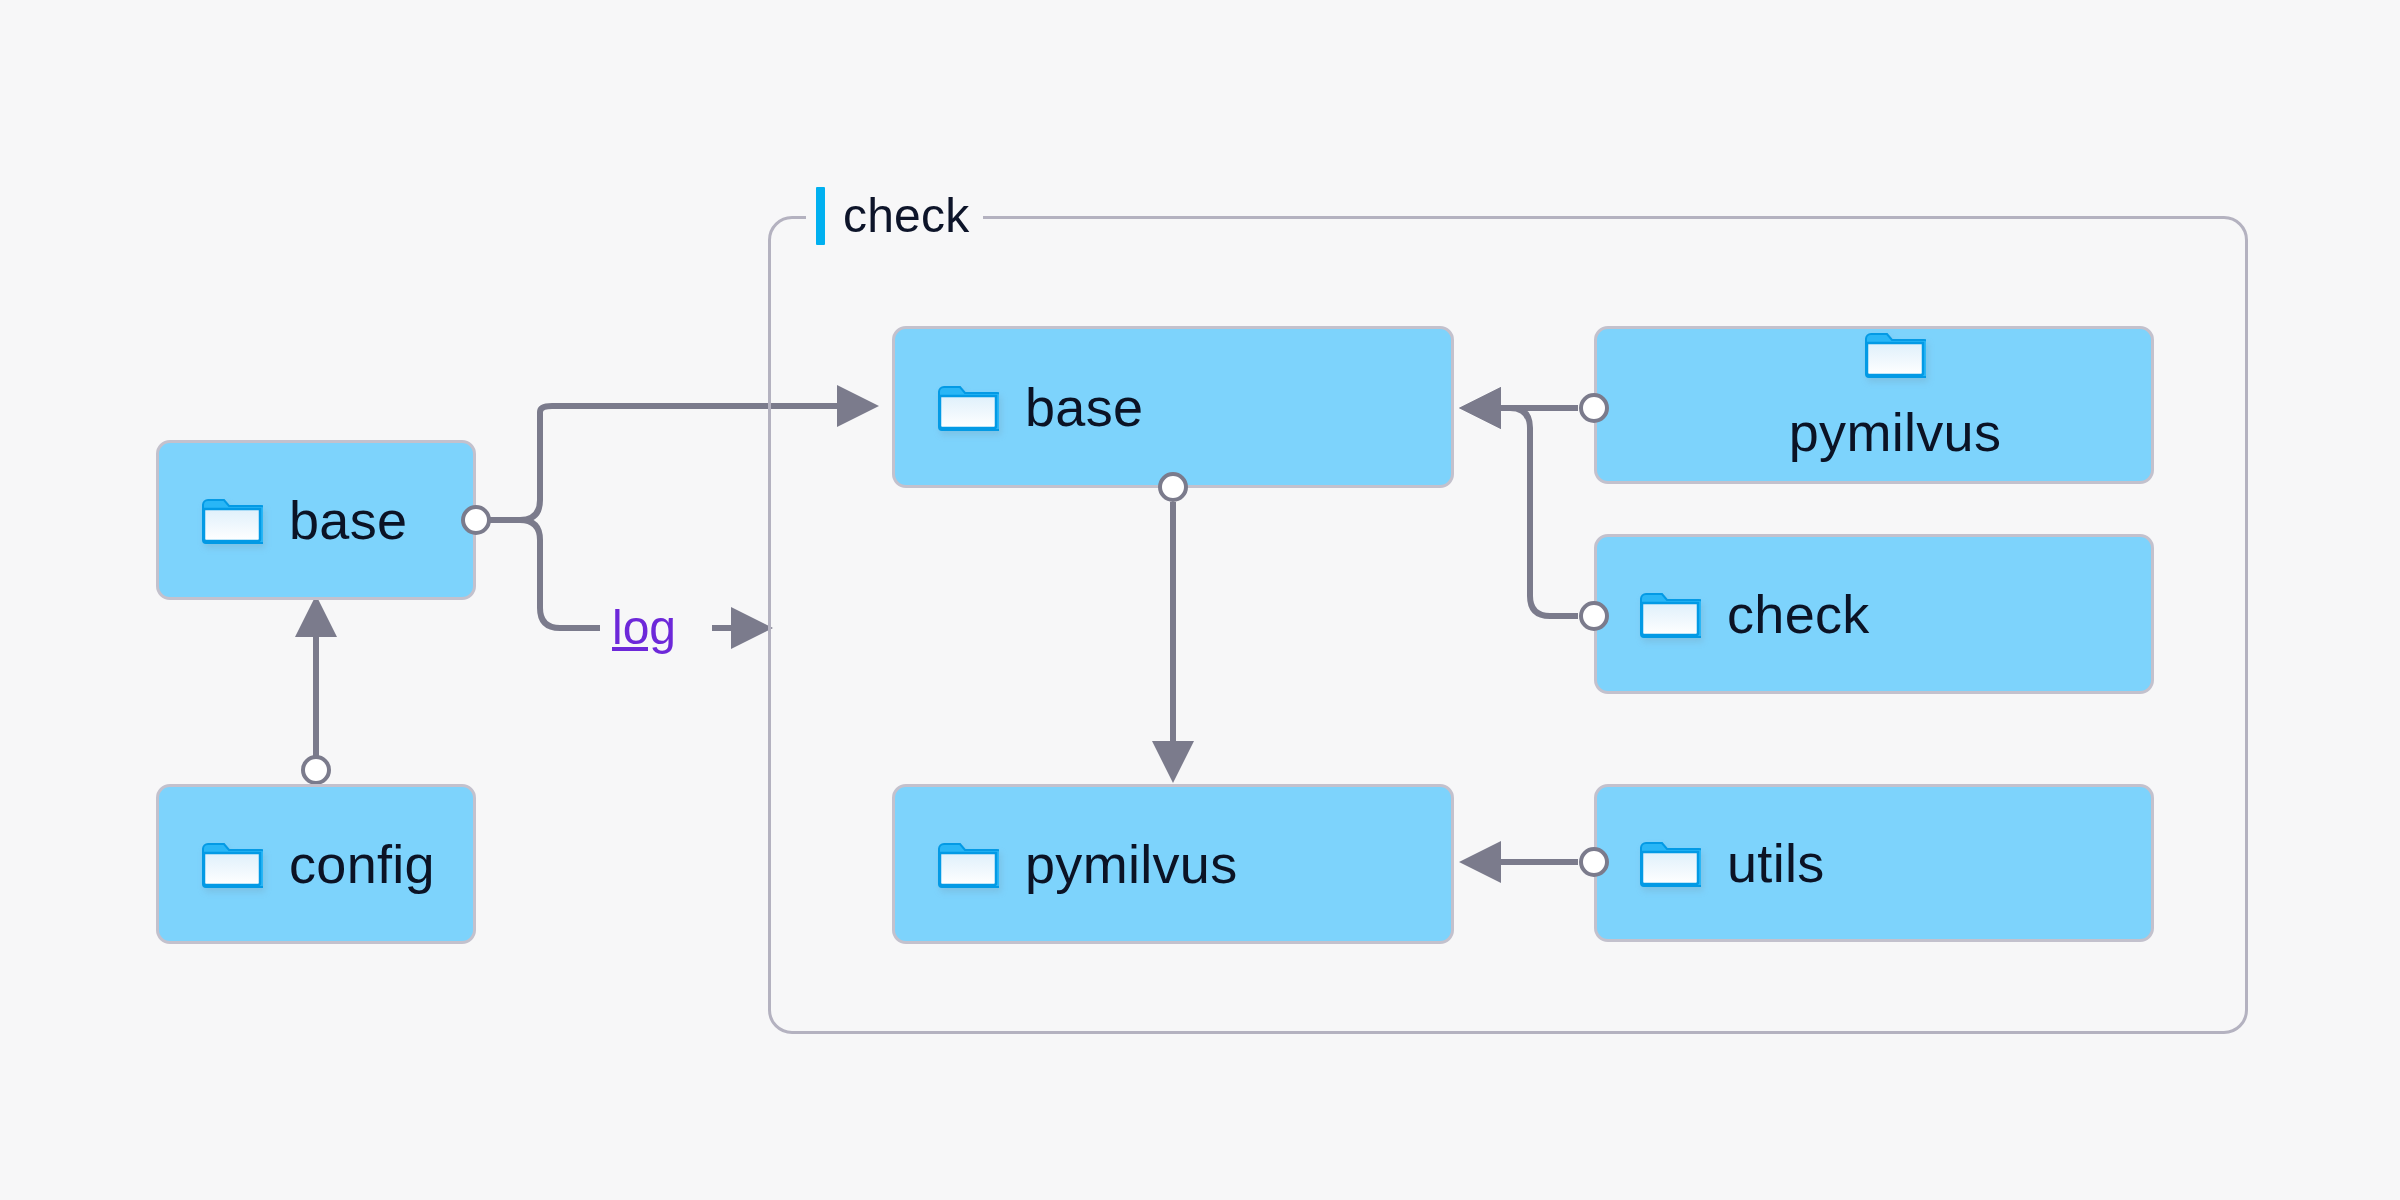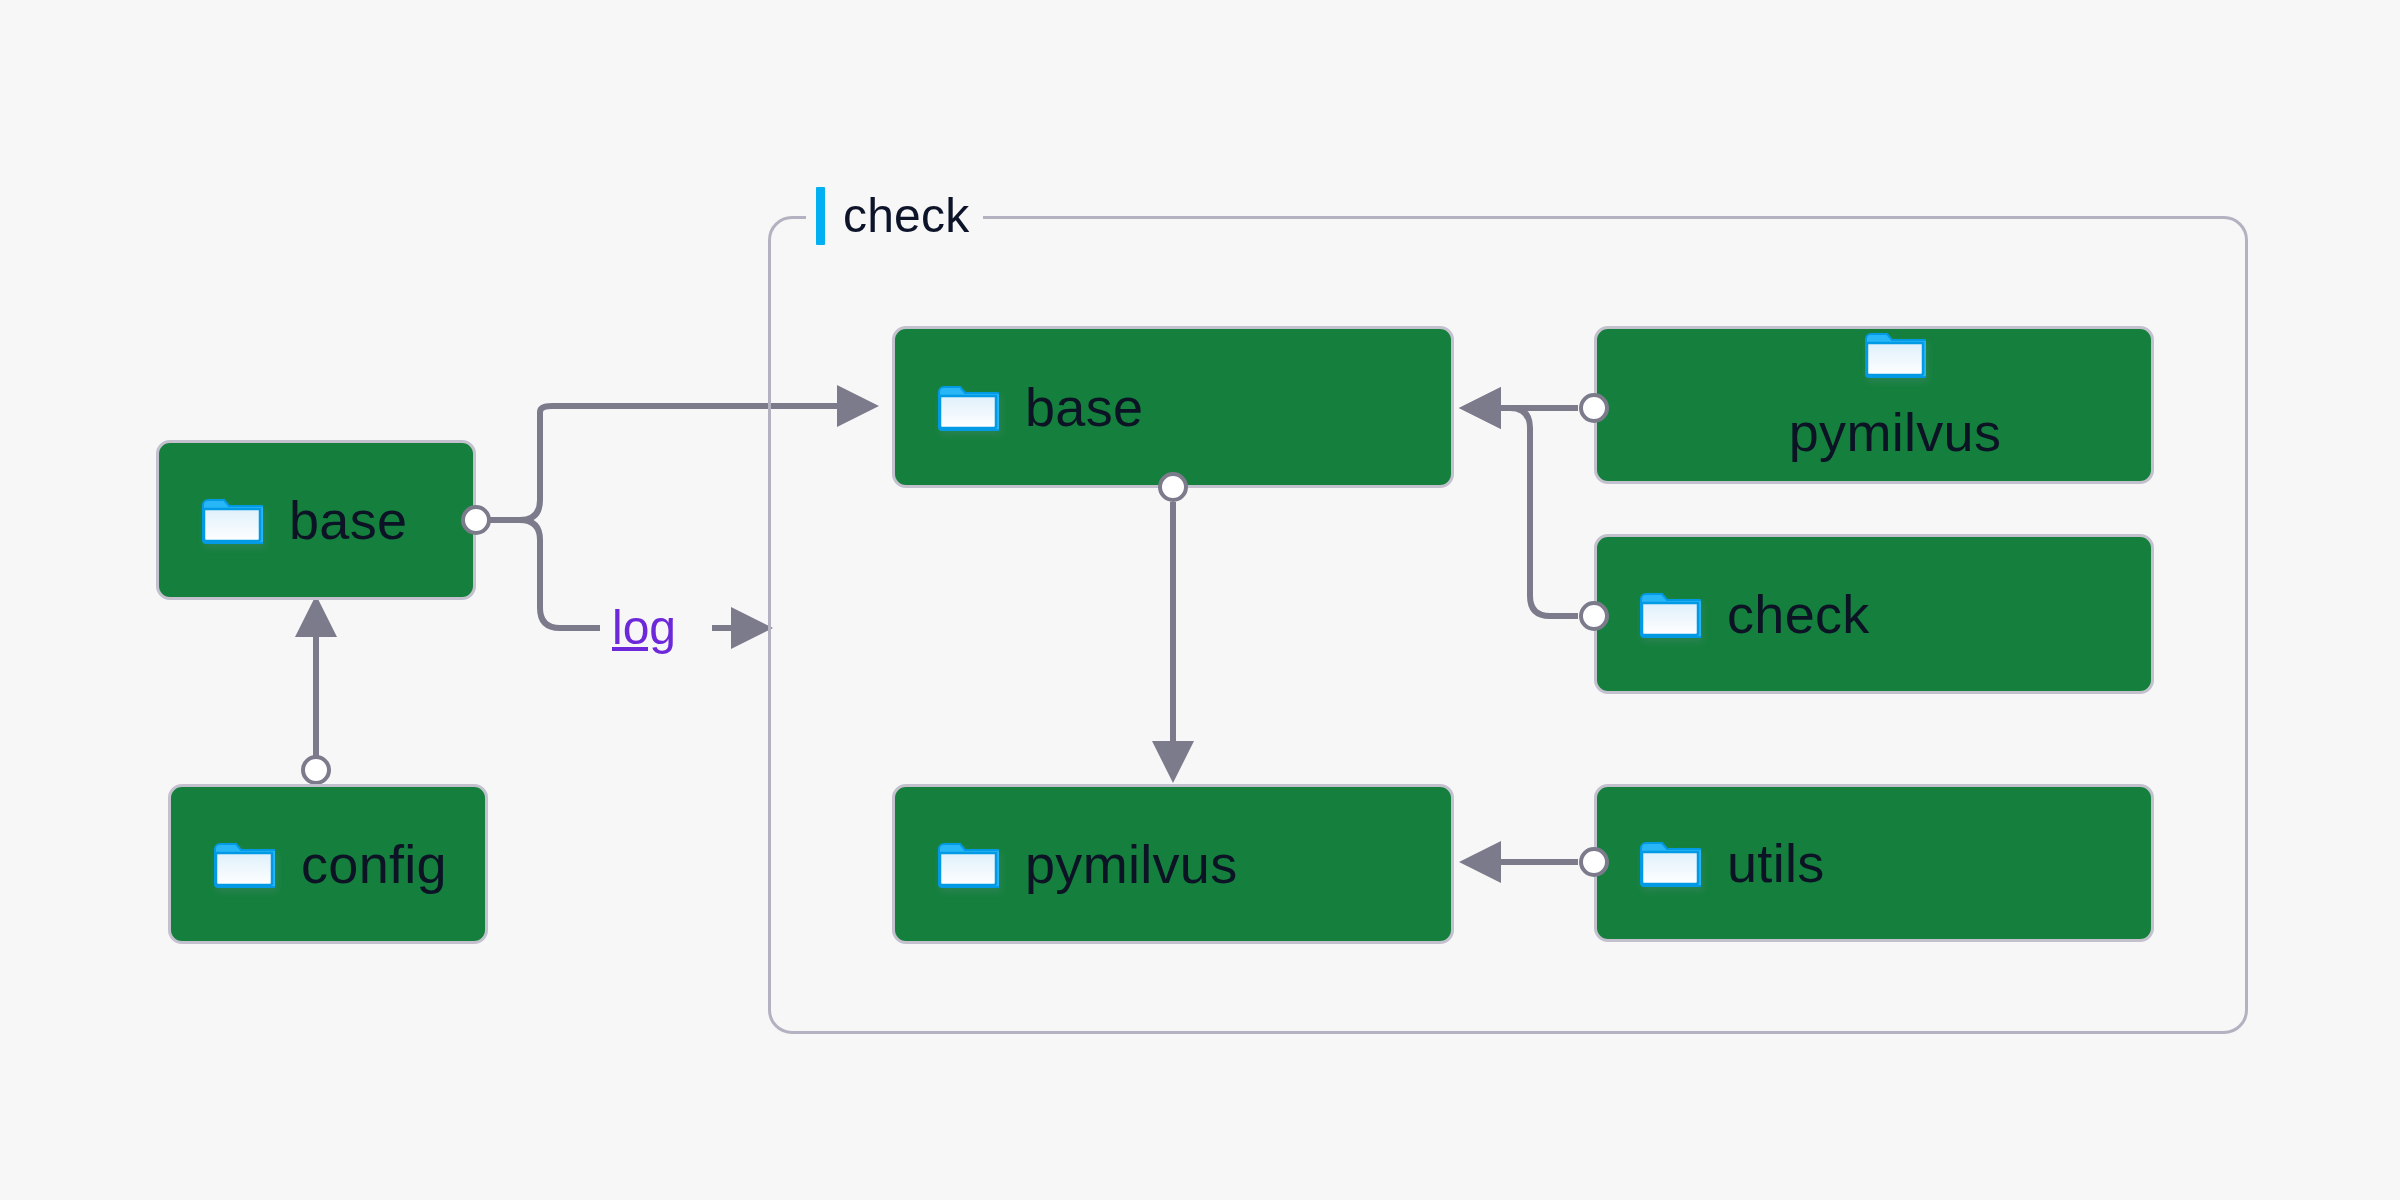--- a/index.html
+++ b/index.html
@@ -58,21 +58,21 @@
     font-weight: 400;
     letter-spacing: 0.2px;
     white-space: nowrap;
     line-height: 1;
   }
 
   
   .node {
     position: absolute;
     box-sizing: border-box;
-    background: #15803d;
+    background: #7dd3fc;
     border: 3px solid #c3c1cd;
     border-radius: 14px;
     display: flex;
     align-items: center;
     gap: 26px;
     padding-left: 42px;
   }
   .node-label {
     font-size: 54px;
     color: #0b1325;
@@ -154,21 +154,21 @@
   <div class="node" style="left:156px; top:440px; width:320px; height:160px;">
     <svg class="folder-icon" viewBox="0 0 62 50">
       <path d="M2 10 a5 5 0 0 1 5 -5 h16 l5 6 h32 a5 5 0 0 1 5 5 v29 a3 3 0 0 1 -3 3 h-57 a3 3 0 0 1 -3 -3 z" fill="#29b6f6" stroke="#039ae5" stroke-width="2"></path>
       <path d="M3 14 h56 v30 a2 2 0 0 1 -2 2 h-52 a2 2 0 0 1 -2 -2 z" fill="url(#folderGrad)" stroke="#039ae5" stroke-width="2.5"></path>
     </svg>
     <span class="node-label">base</span>
   </div>
   <div class="port" style="left:461px; top:505px;"></div>
   <div class="port" style="left:301px; top:755px;"></div>
 
-  <div class="node" style="left:156px; top:784px; width:320px; height:160px;margin-left:12px;">
+  <div class="node" style="left:156px; top:784px; width:320px; height:160px;">
     <svg class="folder-icon" viewBox="0 0 62 50">
       <path d="M2 10 a5 5 0 0 1 5 -5 h16 l5 6 h32 a5 5 0 0 1 5 5 v29 a3 3 0 0 1 -3 3 h-57 a3 3 0 0 1 -3 -3 z" fill="#29b6f6" stroke="#039ae5" stroke-width="2"></path>
       <path d="M3 14 h56 v30 a2 2 0 0 1 -2 2 h-52 a2 2 0 0 1 -2 -2 z" fill="url(#folderGrad)" stroke="#039ae5" stroke-width="2.5"></path>
     </svg>
     <span class="node-label">config</span>
   </div>
 
   <div class="node" style="left:892px; top:326px; width:562px; height:162px;">
     <svg class="folder-icon" viewBox="0 0 62 50">
       <path d="M2 10 a5 5 0 0 1 5 -5 h16 l5 6 h32 a5 5 0 0 1 5 5 v29 a3 3 0 0 1 -3 3 h-57 a3 3 0 0 1 -3 -3 z" fill="#29b6f6" stroke="#039ae5" stroke-width="2"></path>

